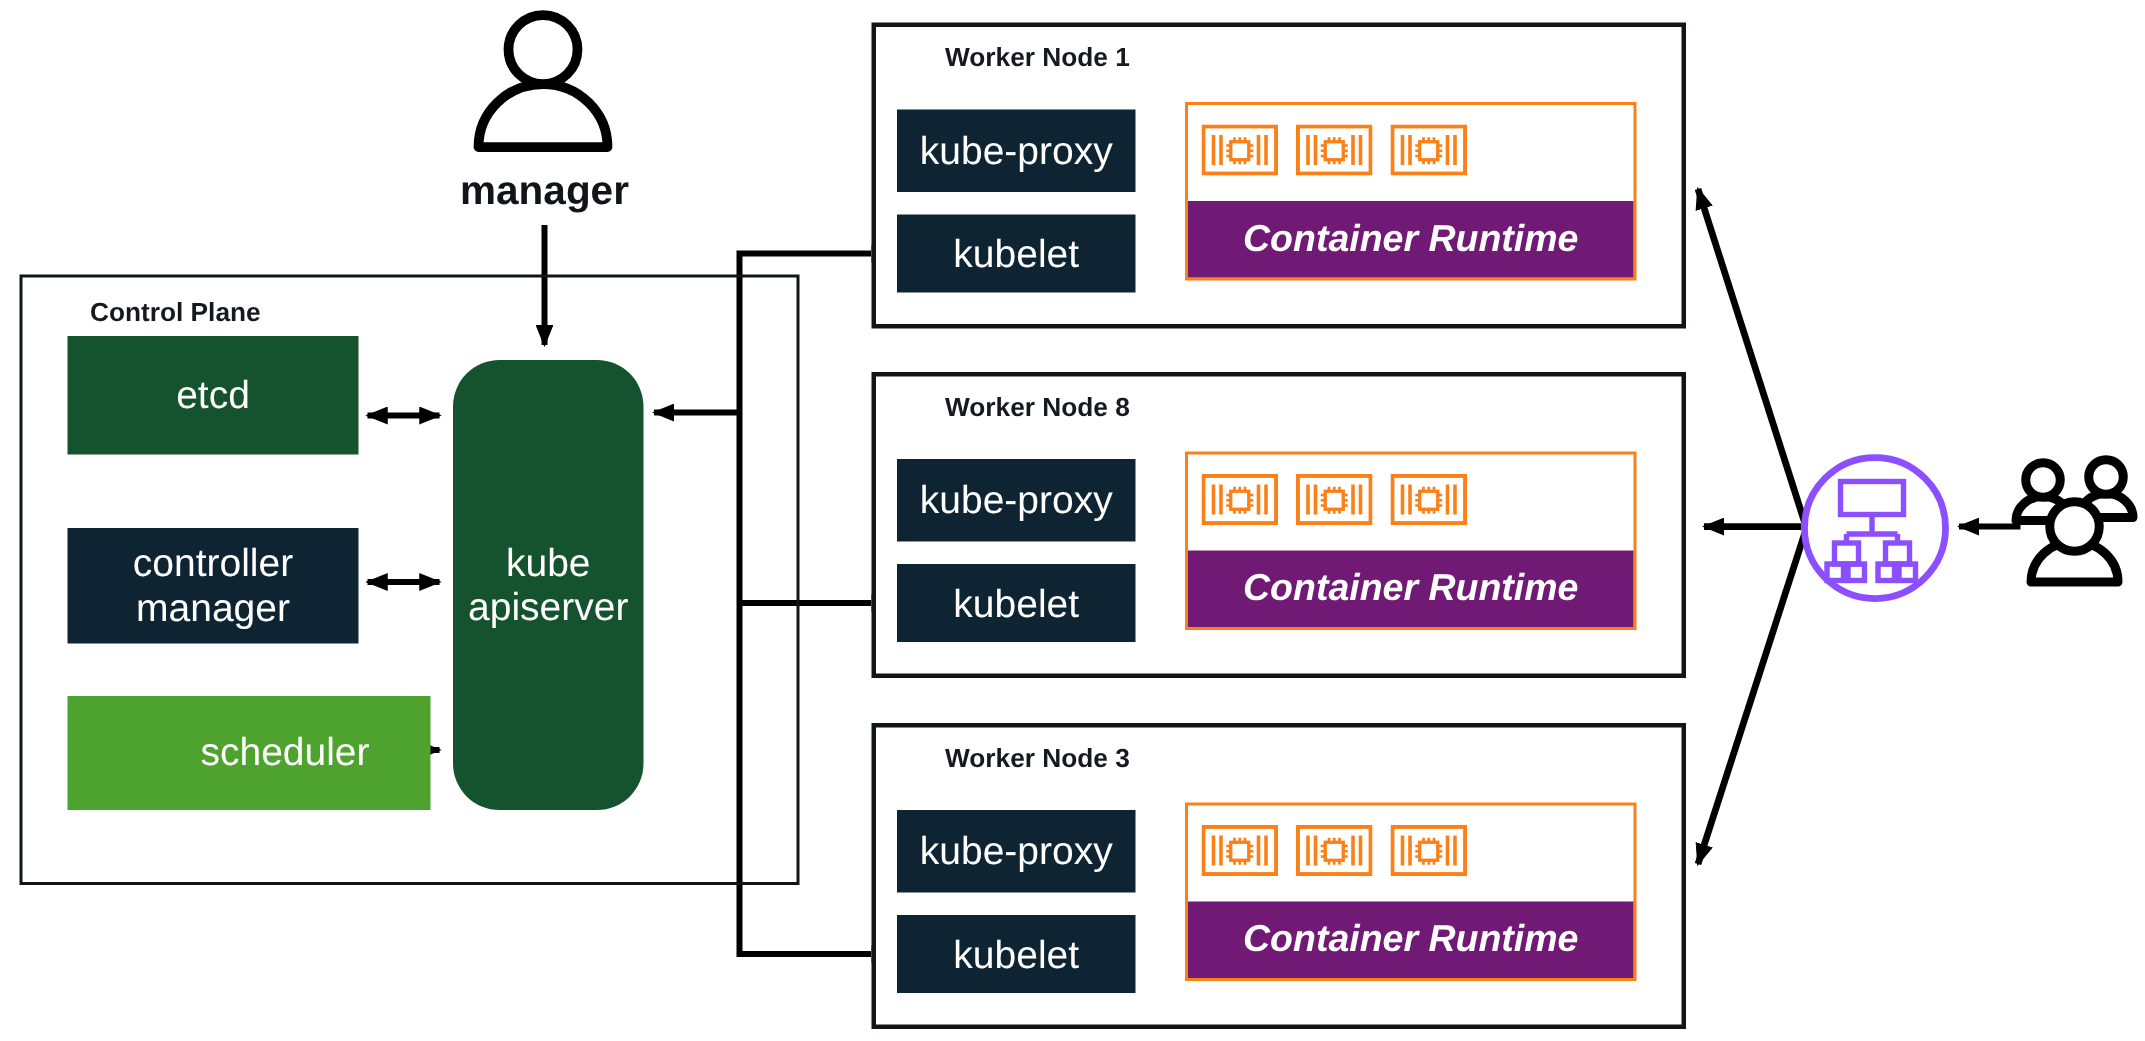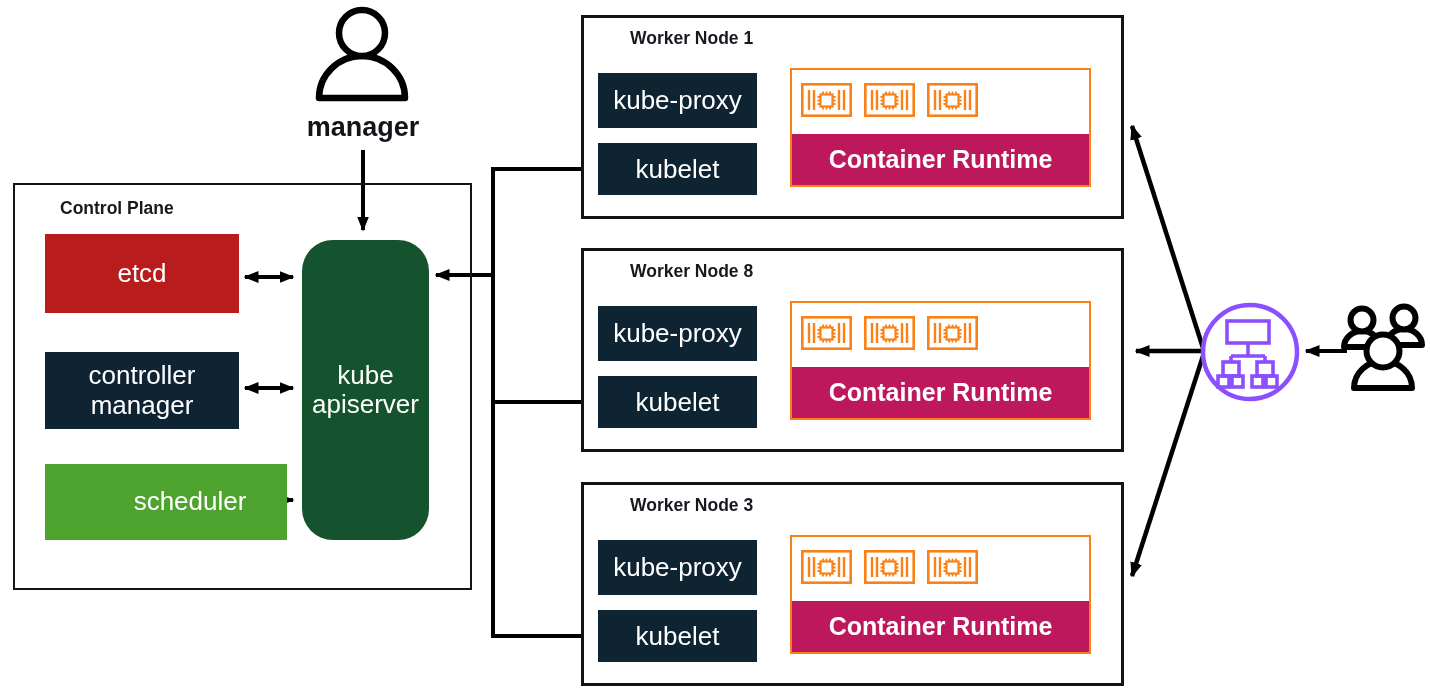--- a/index.html
+++ b/index.html
@@ -4,32 +4,32 @@
 <style>
   html,body{margin:0;padding:0;background:#ffffff;}
   .stage{
     position:relative;width:1430px;height:694px;background:#ffffff;
     font-family:"Liberation Sans",sans-serif;overflow:hidden;
   }
   .underlay{position:absolute;left:0;top:0;width:1430px;height:694px;}
 
   
   .cp{
-    position:absolute;left:13px;top:183px;width:459px;height:407px;
+    position:absolute;left:13px;top:183px;width:520px;height:407px;
     border:2px solid #111418;box-sizing:border-box;background:transparent;
   }
   .cp-title{
     position:absolute;left:45px;top:13px;
     font-size:17.5px;font-weight:bold;color:#16191f;
   }
   .cbox{
     position:absolute;display:flex;align-items:center;justify-content:center;
     text-align:center;color:#ffffff;font-size:26px;line-height:1.12;
   }
-  .etcd {left:30px;top:49px;width:194px;height:79px;background:#b91c1c;}
+  .etcd {left:30px;top:39px;width:194px;height:79px;background:#14532d;}
   .cm   {left:30px;top:167px;width:194px;height:77px;background:#0E2433;}
   .sched{left:30px;top:279px;width:194px;height:76px;background:#4EA32F;padding-left:48px;}
   .api  {left:287px;top:55px;width:127px;height:300px;background:#14532d;padding:0 4px;box-sizing:border-box;border-radius:31px;}
 
   
   .kubectl-label{
     position:absolute;left:303px;top:112px;width:120px;text-align:center;
     font-size:27px;font-weight:bold;color:#111418;
   }
 
@@ -51,22 +51,22 @@
   .kubelet{top:125px;height:52px;}
   .runtime{
     position:absolute;left:206px;top:50px;width:301px;height:119px;
     border:2px solid #FB8018;box-sizing:border-box;background:#ffffff;
   }
   .cicons{
     position:absolute;left:9px;top:13px;display:flex;gap:12px;
   }
   .runtime-strip{
     position:absolute;left:0;bottom:0;width:100%;height:51px;
-    background:#be185d;color:#ffffff;font-size:25px;font-weight:bold;
-    display:flex;align-items:center;justify-content:center;
+    background:#701a75;color:#ffffff;font-size:25px;font-weight:bold;
+    display:flex;align-items:center;justify-content:center;font-style:italic;
   }
 </style>
 </head>
 <body>
 
 <div class="stage">
 
   <svg class="underlay" viewBox="0 0 1430 694" xmlns="http://www.w3.org/2000/svg">
     <defs>
       <marker id="ah" viewBox="0 0 10 8" refX="9" refY="4" markerWidth="15" markerHeight="12" markerUnits="userSpaceOnUse" orient="auto-start-reverse">

